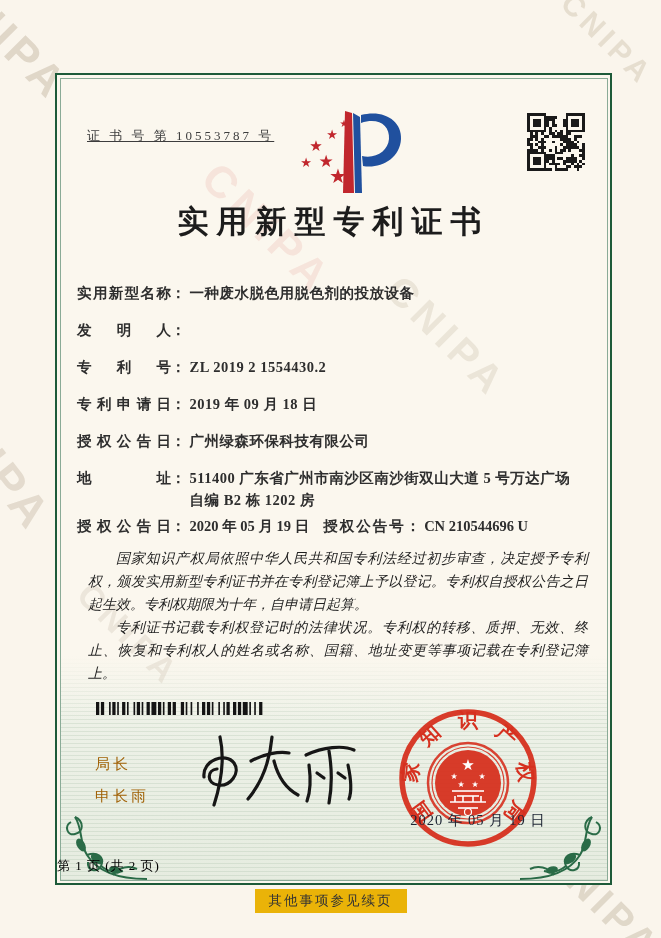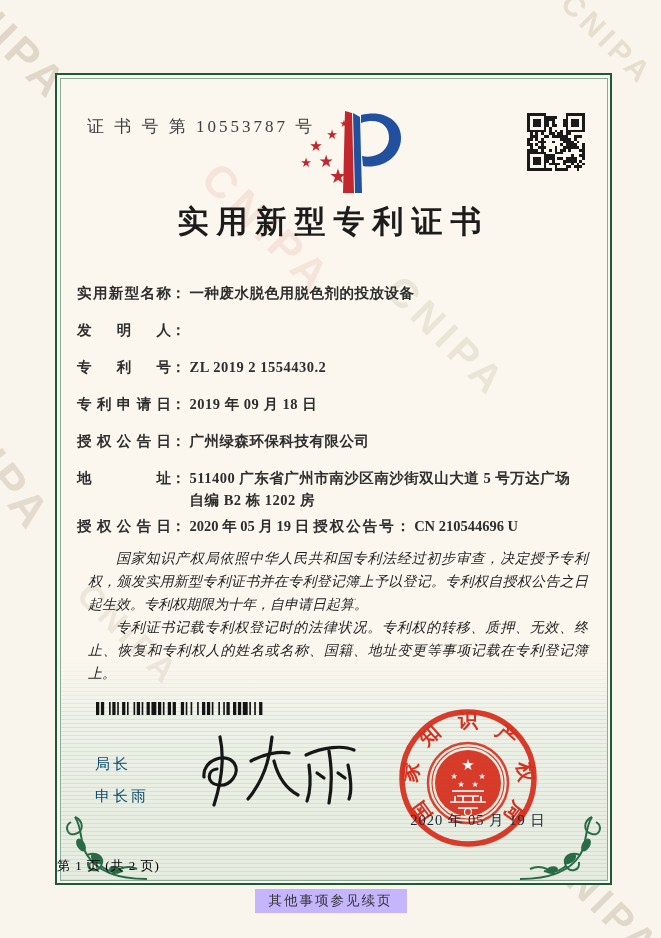--- a/index.html
+++ b/index.html
@@ -30,63 +30,63 @@
       linear-gradient(180deg,#fbf7ee 0%, rgba(251,247,238,0) 30%),
       repeating-linear-gradient(180deg, rgba(148,176,150,.22) 0 1px, rgba(0,0,0,0) 1px 4px),
       linear-gradient(180deg,#f0f3ea 0%, #e6ece0 100%);
   }
   .wm-in{position:absolute; font-family:"Liberation Sans","DejaVu Sans",sans-serif; font-weight:bold;
     transform:rotate(45deg); transform-origin:left top; z-index:1; white-space:nowrap;}
   .wm5{left:352px; top:192px; font-size:40px; letter-spacing:6px; color:rgba(216,206,188,.45);}
   .wm6{left:40px; top:500px; font-size:34px; letter-spacing:5px; color:rgba(214,206,190,.4);}
   .wm7{left:170px; top:78px; font-size:44px; letter-spacing:6px; color:rgba(205,70,55,.10);}
   .cert-no{
-    position:absolute; left:30px; top:40px; z-index:3;
-    font-size:17px; letter-spacing:3px; color:#3d3d3d;
+    position:absolute; left:30px; top:52px; z-index:3;
+    font-size:13px; letter-spacing:3px; color:#3d3d3d;text-decoration:underline;
   }
   .logo{position:absolute; left:225px; top:26px; width:126px; height:96px; z-index:3;}
   .qr{position:absolute; left:470px; top:38px; width:58px; height:58px; z-index:3;}
   .title{
     position:absolute; left:0; right:0; top:126px; z-index:3;
     text-align:center; font-size:31px; font-weight:bold;
     letter-spacing:8px; color:#1c1c1c;font-family:Liberation Mono, monospace;
   }
   .fields{position:absolute; left:20px; top:207px; width:500px; z-index:3;
     font-size:14.5px; color:#2e2e2e;font-weight:bold;}
   .frow{display:flex; line-height:22px; margin-bottom:15px;}
   .flabel{width:94px; flex:none; text-align:justify; text-align-last:justify;}
   .fcolon{flex:none; margin-right:4px;}
   .fvalue{flex:1; letter-spacing:.5px;}
   .frow-addr{margin-bottom:4px;}
-  .fgroup2{display:flex; margin-left:4px;}
+  .fgroup2{display:flex; margin-left:14px;}
   .fgroup2 .flabel2{flex:none; letter-spacing:2px;}
   .paras{
     position:absolute; left:31px; top:472px; width:500px; z-index:3;
     font-size:14px; line-height:23px; font-style:italic; color:#1f1f1f; text-align:justify;
   }
   .paras p{margin:0; text-indent:2em;}
   .barcode{position:absolute; left:39px; top:627px; width:168px; height:13px; z-index:3;}
   .officer{position:absolute; left:38px; top:680px; z-index:3;
     font-family:"Liberation Sans","DejaVu Sans",sans-serif; font-size:15px;
-    letter-spacing:3px; color:#0c4a6e;}
+    letter-spacing:3px; color:#a16207;}
   .officer .oname{margin-top:13px;}
   .signature{position:absolute; left:133px; top:650px; width:170px; height:88px; z-index:3;}
   .seal{position:absolute; left:338px; top:630px; width:146px; height:146px; z-index:3;}
   .seal-date{
     position:absolute; left:348px; top:736px; width:146px; z-index:4;
     text-align:center; font-size:14.5px; letter-spacing:1px; color:#1d2433;
   }
   .page-info{position:absolute; left:0; right:0; top:782px; z-index:3;
     text-align:left; font-size:13px; letter-spacing:1px; color:#000000;}
   .flourish{position:absolute; bottom:0; width:92px; height:92px; z-index:2;}
   .fl-left{left:0;}
   .fl-right{right:0; transform:scaleX(-1);}
   .continuation{
     position:absolute; left:50%; top:889px; transform:translateX(-50%); z-index:2;
-    background:#c4b5fd; padding:3px 14px; font-size:13.5px; letter-spacing:2px; color:#333;
+    background:#eab308; padding:3px 14px; font-size:13.5px; letter-spacing:2px; color:#333;
   }
 </style>
 </head>
 <body>
 
 <div class="page">
 
   <span class="wm wm1">CNIPA</span>
   <span class="wm wm2">CNIPA</span>
   <span class="wm wm3">CNIPA</span>

